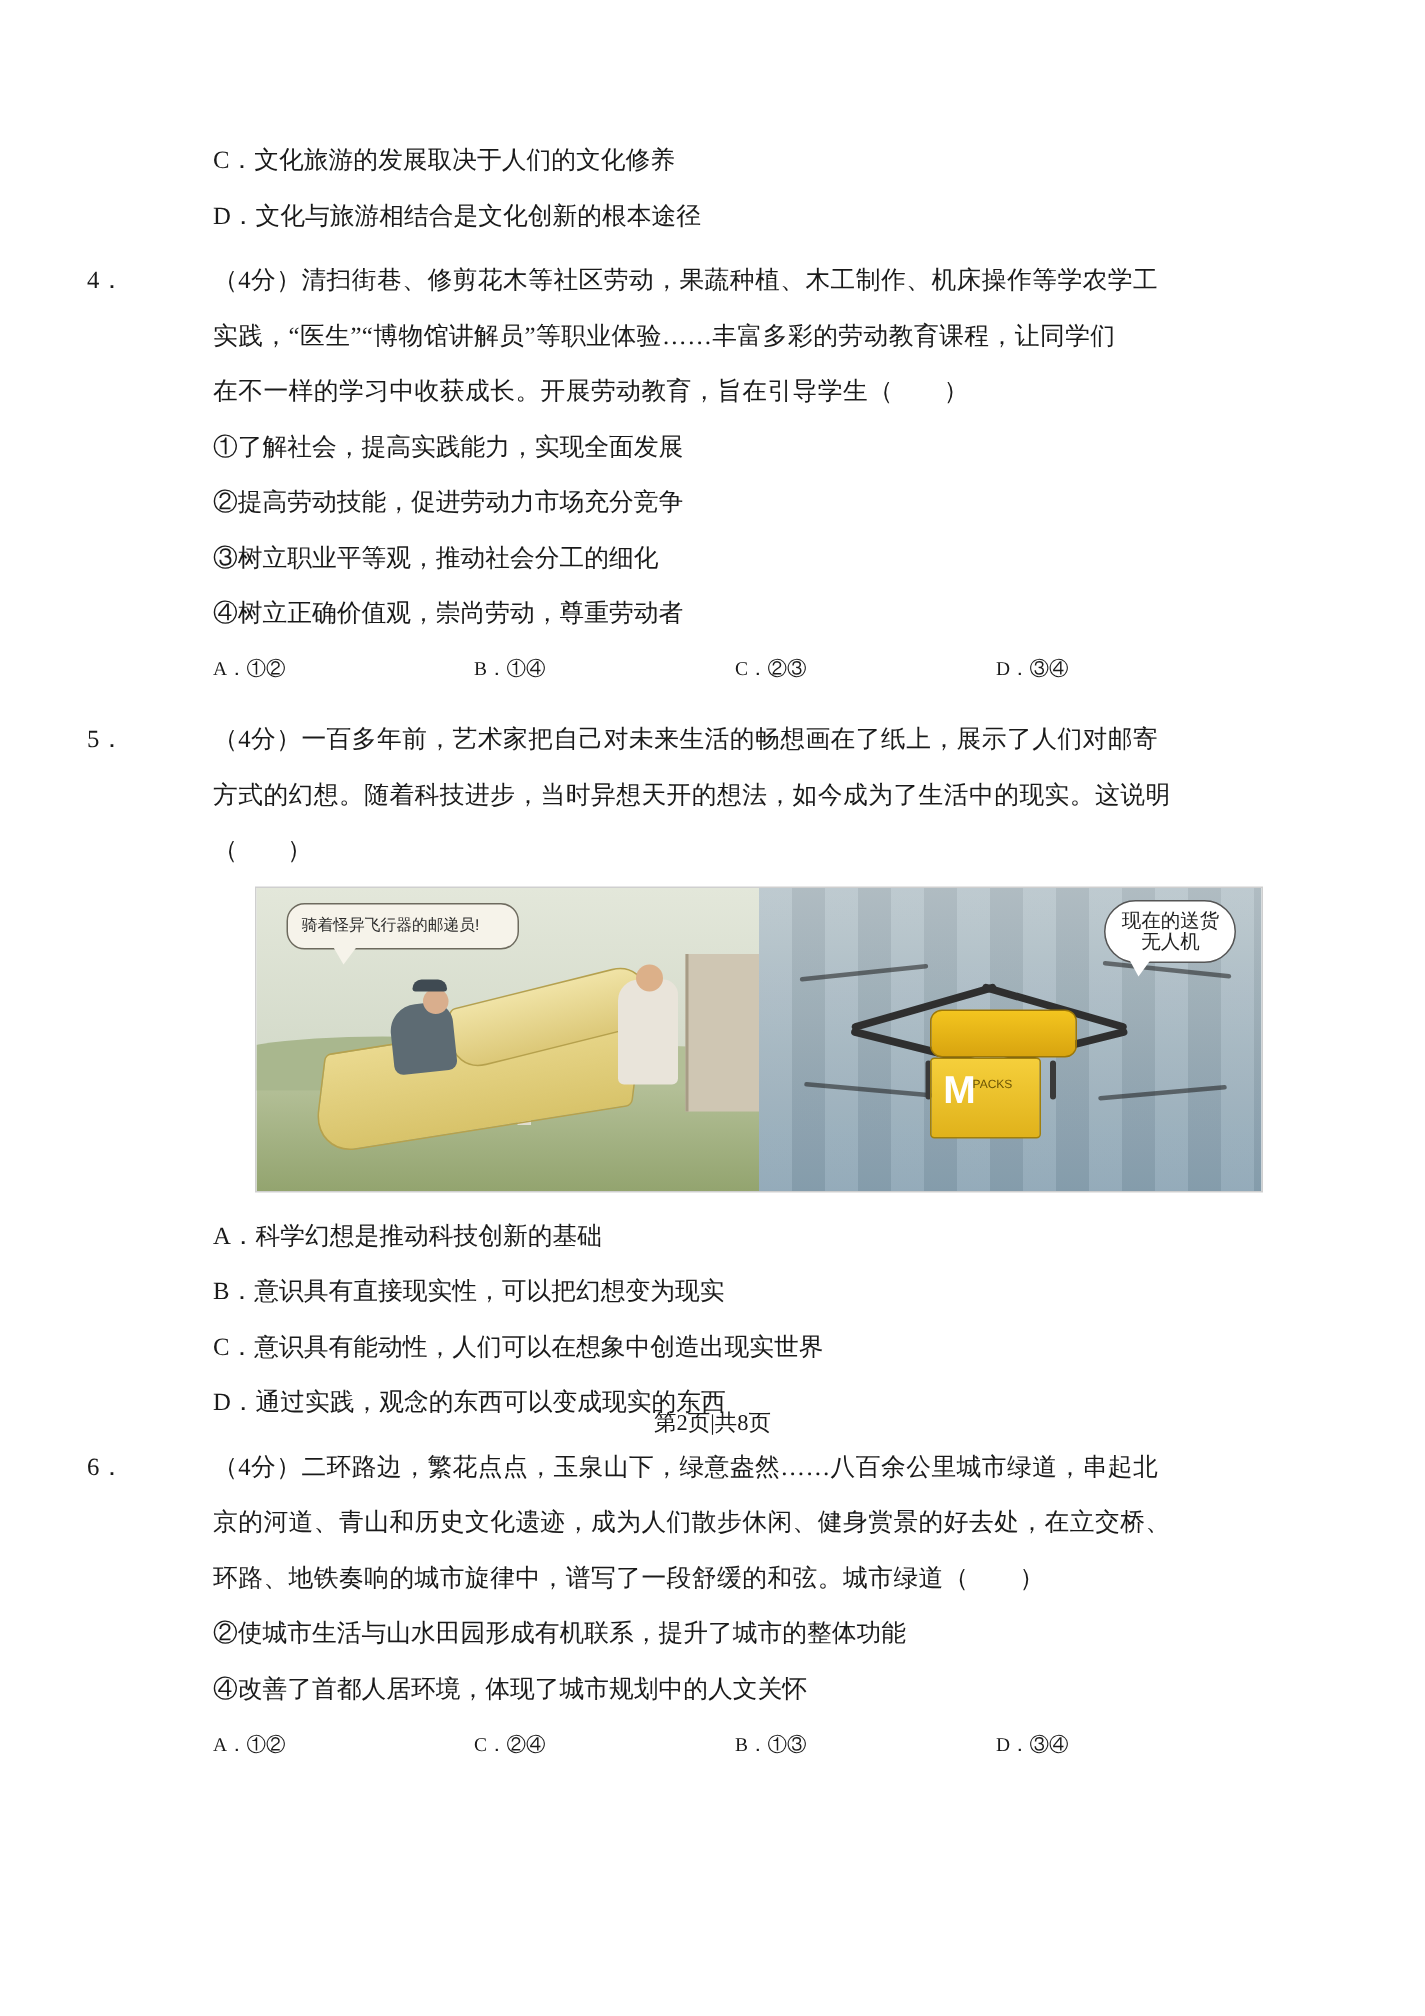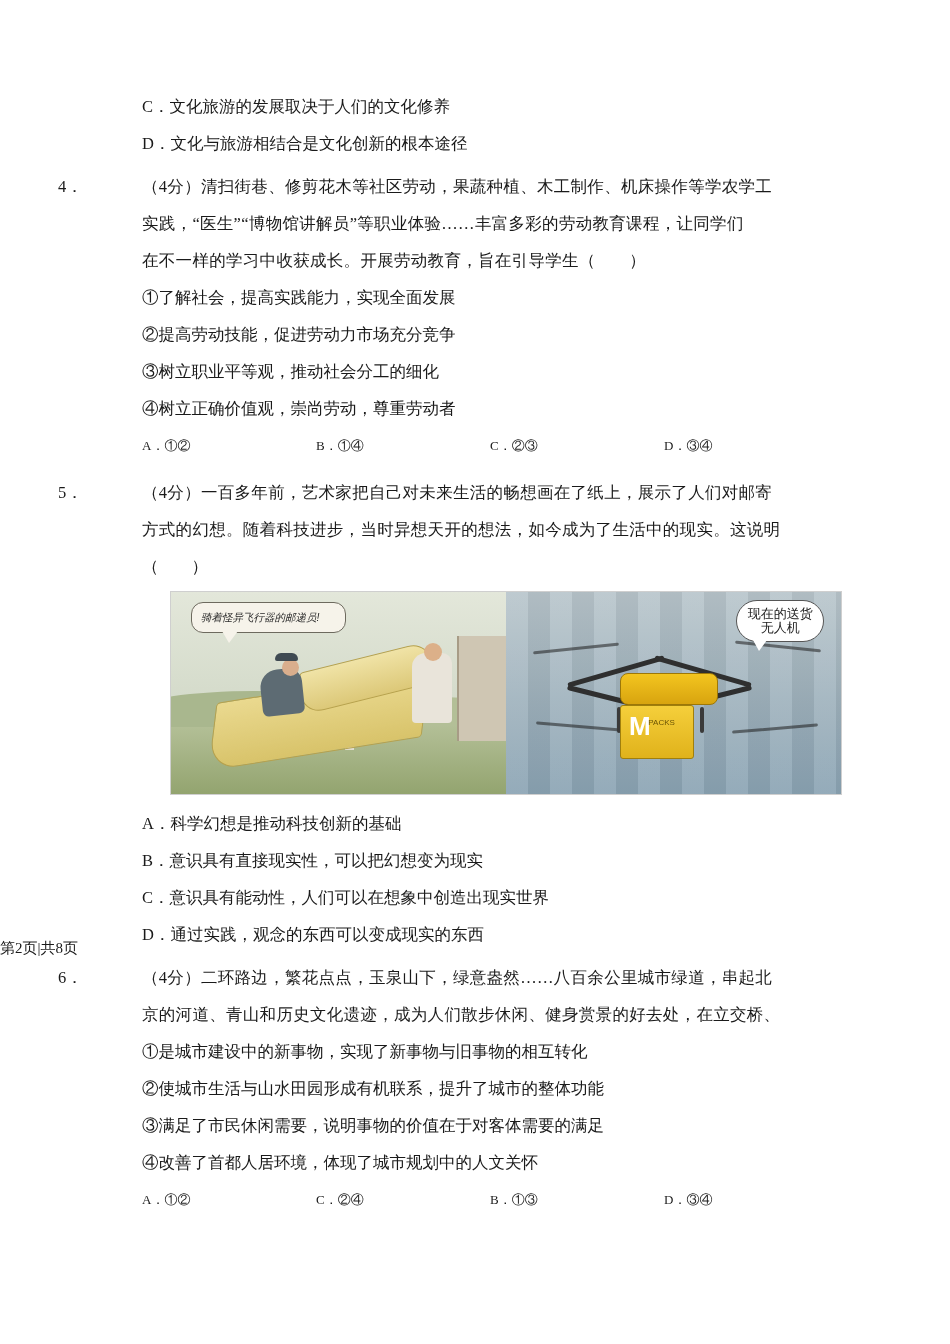--- a/index.html
+++ b/index.html
@@ -223,21 +223,20 @@
     top: 5%;
     width: 135px;
     padding: 7px 9px;
     background: #f6f3ea;
     border: 1px solid #6d6a5e;
     border-radius: 12px;
     font-size: 10.5px;
     line-height: 15px;
     color: #2a2a2a;
     font-family: "Liberation Sans", sans-serif;
-    font-style: italic;
   }
   .fig-left .bubble:after {
     content: "";
     position: absolute;
     left: 30px;
     bottom: -11px;
     border-left: 7px solid transparent;
     border-right: 9px solid transparent;
     border-top: 12px solid #f6f3ea;
   }
@@ -343,21 +342,21 @@
     bottom: -10px;
     border-left: 6px solid transparent;
     border-right: 8px solid transparent;
     border-top: 11px solid #ffffff;
   }
   .footer {
     position: absolute;
     left: 0;
     right: 0;
     bottom: 82px;
-    text-align: left;
+    text-align: center;
     font-size: 15px;
     color: #1a1a1a;
   }
 </style>
 </head>
 <body>
 
 <div class="page">
 
   <div class="q-block">
@@ -430,23 +429,22 @@
     <div class="opt-line">A．科学幻想是推动科技创新的基础</div>
     <div class="opt-line">B．意识具有直接现实性，可以把幻想变为现实</div>
     <div class="opt-line">C．意识具有能动性，人们可以在想象中创造出现实世界</div>
     <div class="opt-line">D．通过实践，观念的东西可以变成现实的东西</div>
   </div>
 
   <div class="q-block" style="margin-top:6px;">
     <div class="q-num">6．</div>
     <div class="line indent">（4分）二环路边，繁花点点，玉泉山下，绿意盎然……八百余公里城市绿道，串起北</div>
     <div class="line indent">京的河道、青山和历史文化遗迹，成为人们散步休闲、健身赏景的好去处，在立交桥、</div>
-    <div class="sub-line">①是城市建设中的新事物，实现了新事物与旧事物的相互转化</div>
+    <div class="line indent">环路、地铁奏响的城市旋律中，谱写了一段舒缓的和弦。城市绿道（　　）</div>
     <div class="sub-line">②使城市生活与山水田园形成有机联系，提升了城市的整体功能</div>
-    <div class="sub-line">③满足了市民休闲需要，说明事物的价值在于对客体需要的满足</div>
     <div class="sub-line">④改善了首都人居环境，体现了城市规划中的人文关怀</div>
     <div class="choices-row">
       <span class="ch">A．①②</span>
       <span class="ch">C．②④</span>
       <span class="ch">B．①③</span>
       <span class="ch">D．③④</span>
     </div>
   </div>
 
   <div class="footer">第2页|共8页</div>

